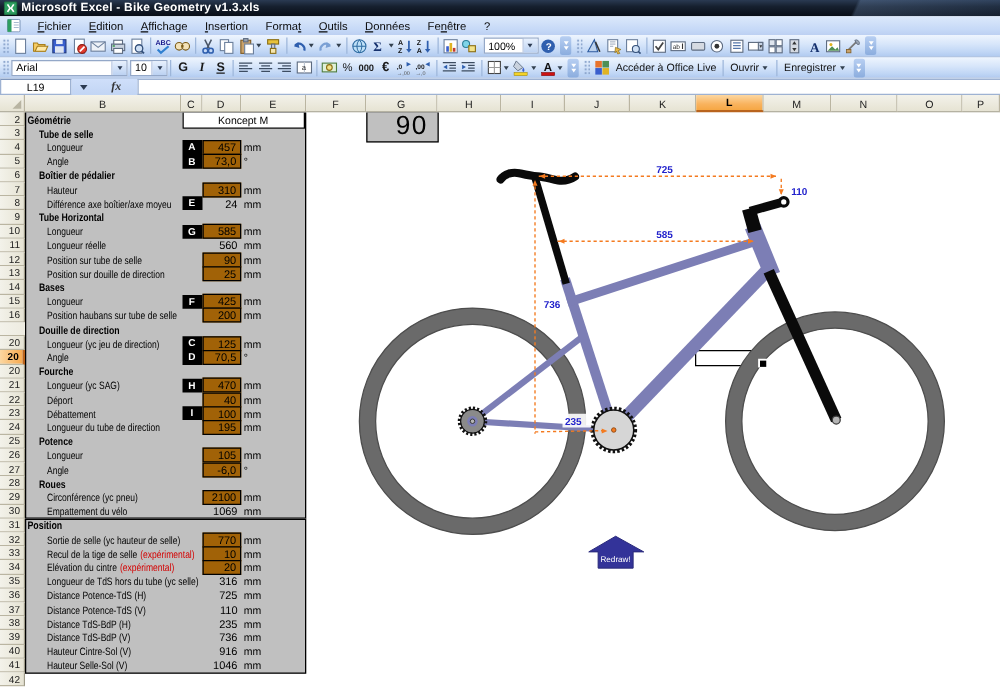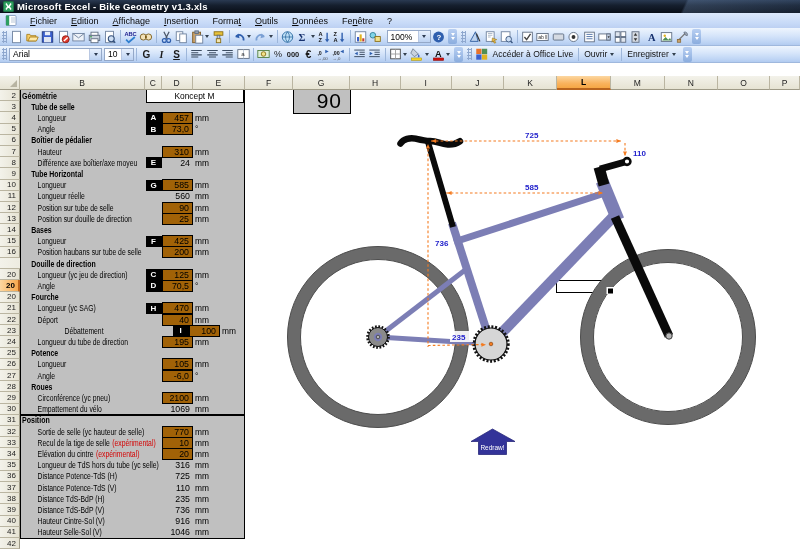--- a/index.html
+++ b/index.html
@@ -506,20 +506,28 @@
       <span class="tb-label-btn">
         <span>Enregistrer</span>
         <span class="dd-arrow"></span>
       </span>
       <span class="endcap">
         <i></i>
         <i></i>
       </span>
     </div>
 
+  <div id="formulabar">
+    <div id="namebox">L19</div>
+    <div id="namebox-dd">
+        <i></i>
+      </div>
+    <div id="fx">fx</div>
+    <div id="formula-input"></div>
+  </div>
 
   <div id="colheaders">
     <div id="corner">
         <div class="tri"></div>
       </div>
   <div class="colhead" style="width: 125px;">B</div>
       <div class="colhead" style="width: 16.5px;">C</div>
       <div class="colhead" style="width: 31px;">D</div>
       <div class="colhead" style="width: 52.5px;">E</div>
       <div class="colhead" style="width: 48px;">F</div>
@@ -675,21 +683,21 @@
           <span class="t-label t-data">Longueur (yc SAG)</span>
           <span class="chip">H</span>
           <span class="vbox boxed">470</span>
           <span class="unit">mm</span>
         </div>
         <div class="trow" style="top: 224px; left: 0px; width: 225px; height: 11.2px;">
           <span class="t-label t-data">Déport</span>
           <span class="vbox boxed">40</span>
           <span class="unit">mm</span>
         </div>
-        <div class="trow" style="top: 235.2px; left: 0px; width: 201px; height: 11.2px; margin-left: 27px;">
+        <div class="trow" style="top: 235.2px; left: 0px; width: 201px; height: 11.2px;">
           <span class="t-label t-data">Débattement</span>
           <span class="chip">I</span>
           <span class="vbox boxed">100</span>
           <span class="unit">mm</span>
         </div>
         <div class="trow" style="top: 246.4px; left: 0px; width: 225px; height: 11.2px;">
           <span class="t-label t-data">Longueur du tube de direction</span>
           <span class="vbox boxed">195</span>
           <span class="unit">mm</span>
         </div>

